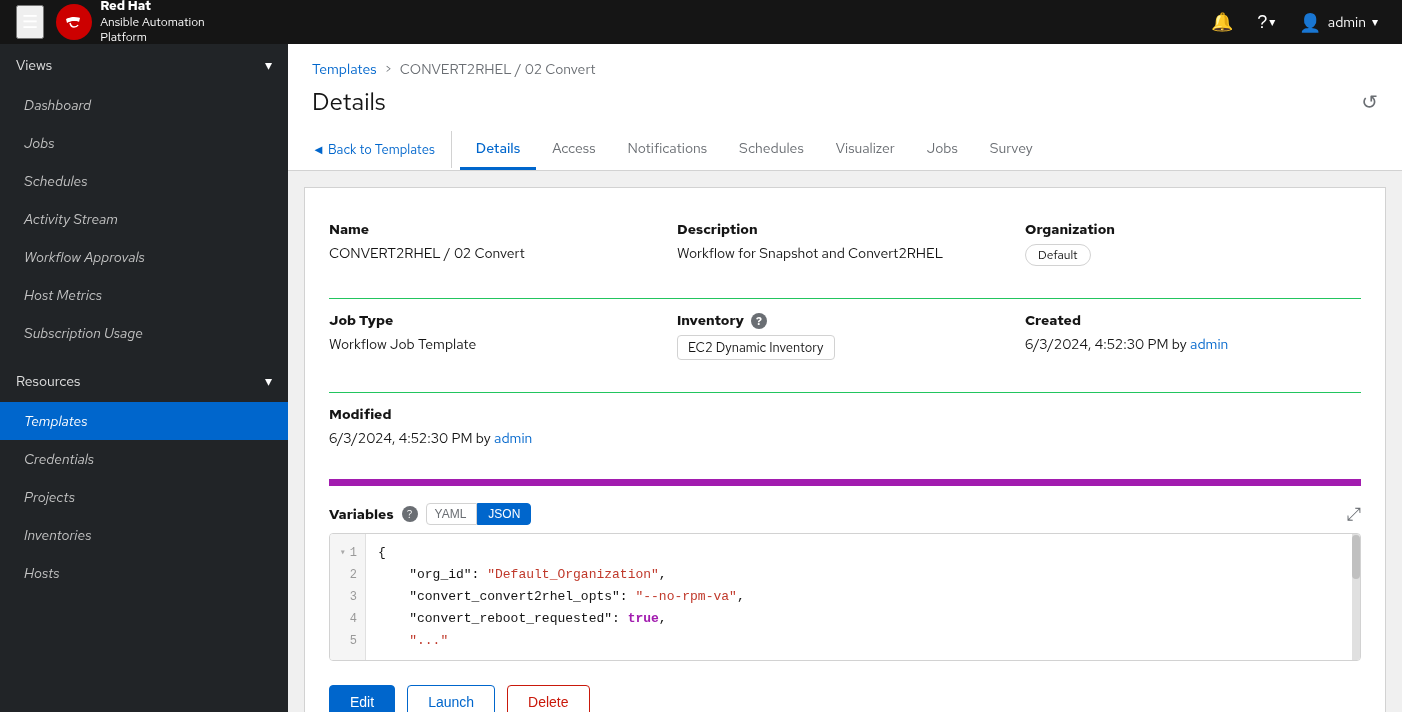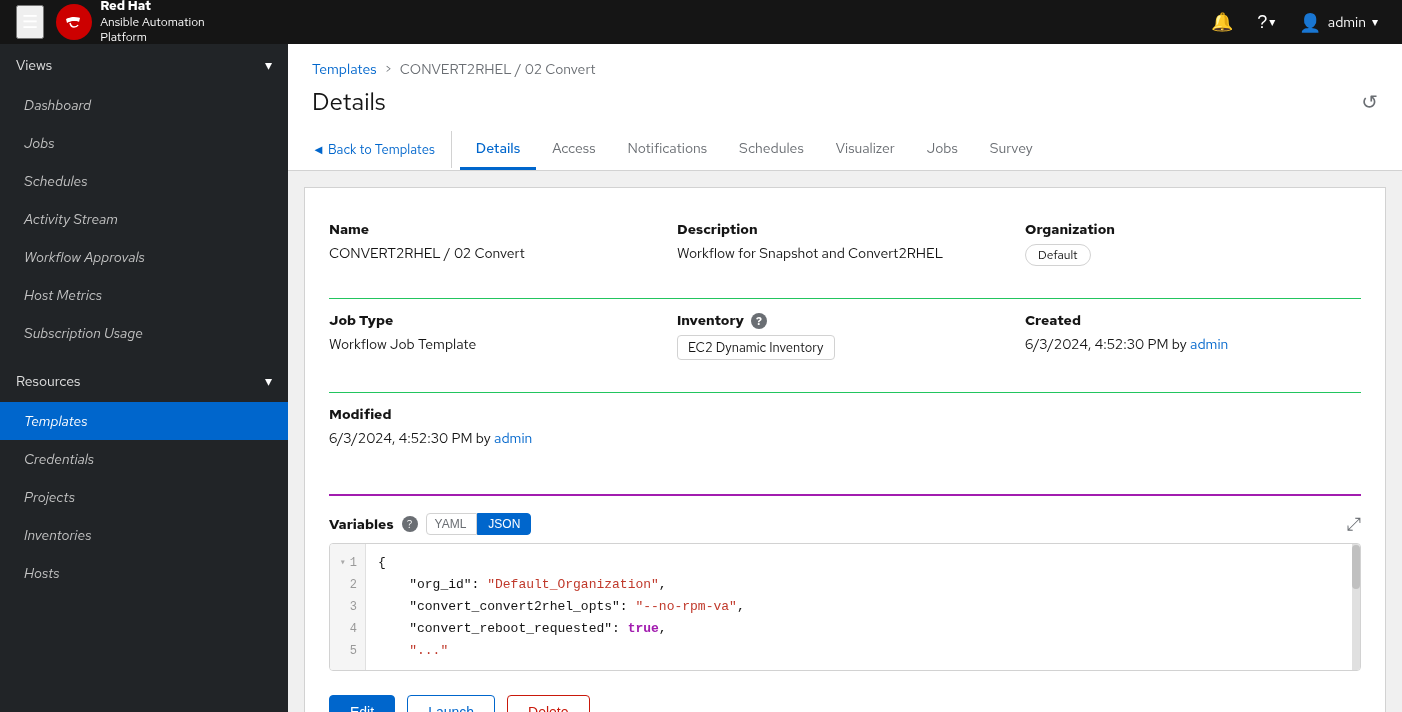--- a/index.html
+++ b/index.html
@@ -246,22 +246,22 @@
 
     
     .detail-row {
       border-top: 1px solid #22c55e;
       padding-top: 4px;
       margin-top: 16px;
     }
 
     
     .variables-section {
-      margin-top: 31px;
-      border-top: 2px solid #a21caf;
+      margin-top: 16px;
+      border-top: 7px solid #a21caf;
       padding-top: 16px;
     }
     .variables-header {
       display: flex;
       align-items: center;
       justify-content: space-between;
       margin-bottom: 8px;
     }
     .variables-label-row {
       display: flex;

